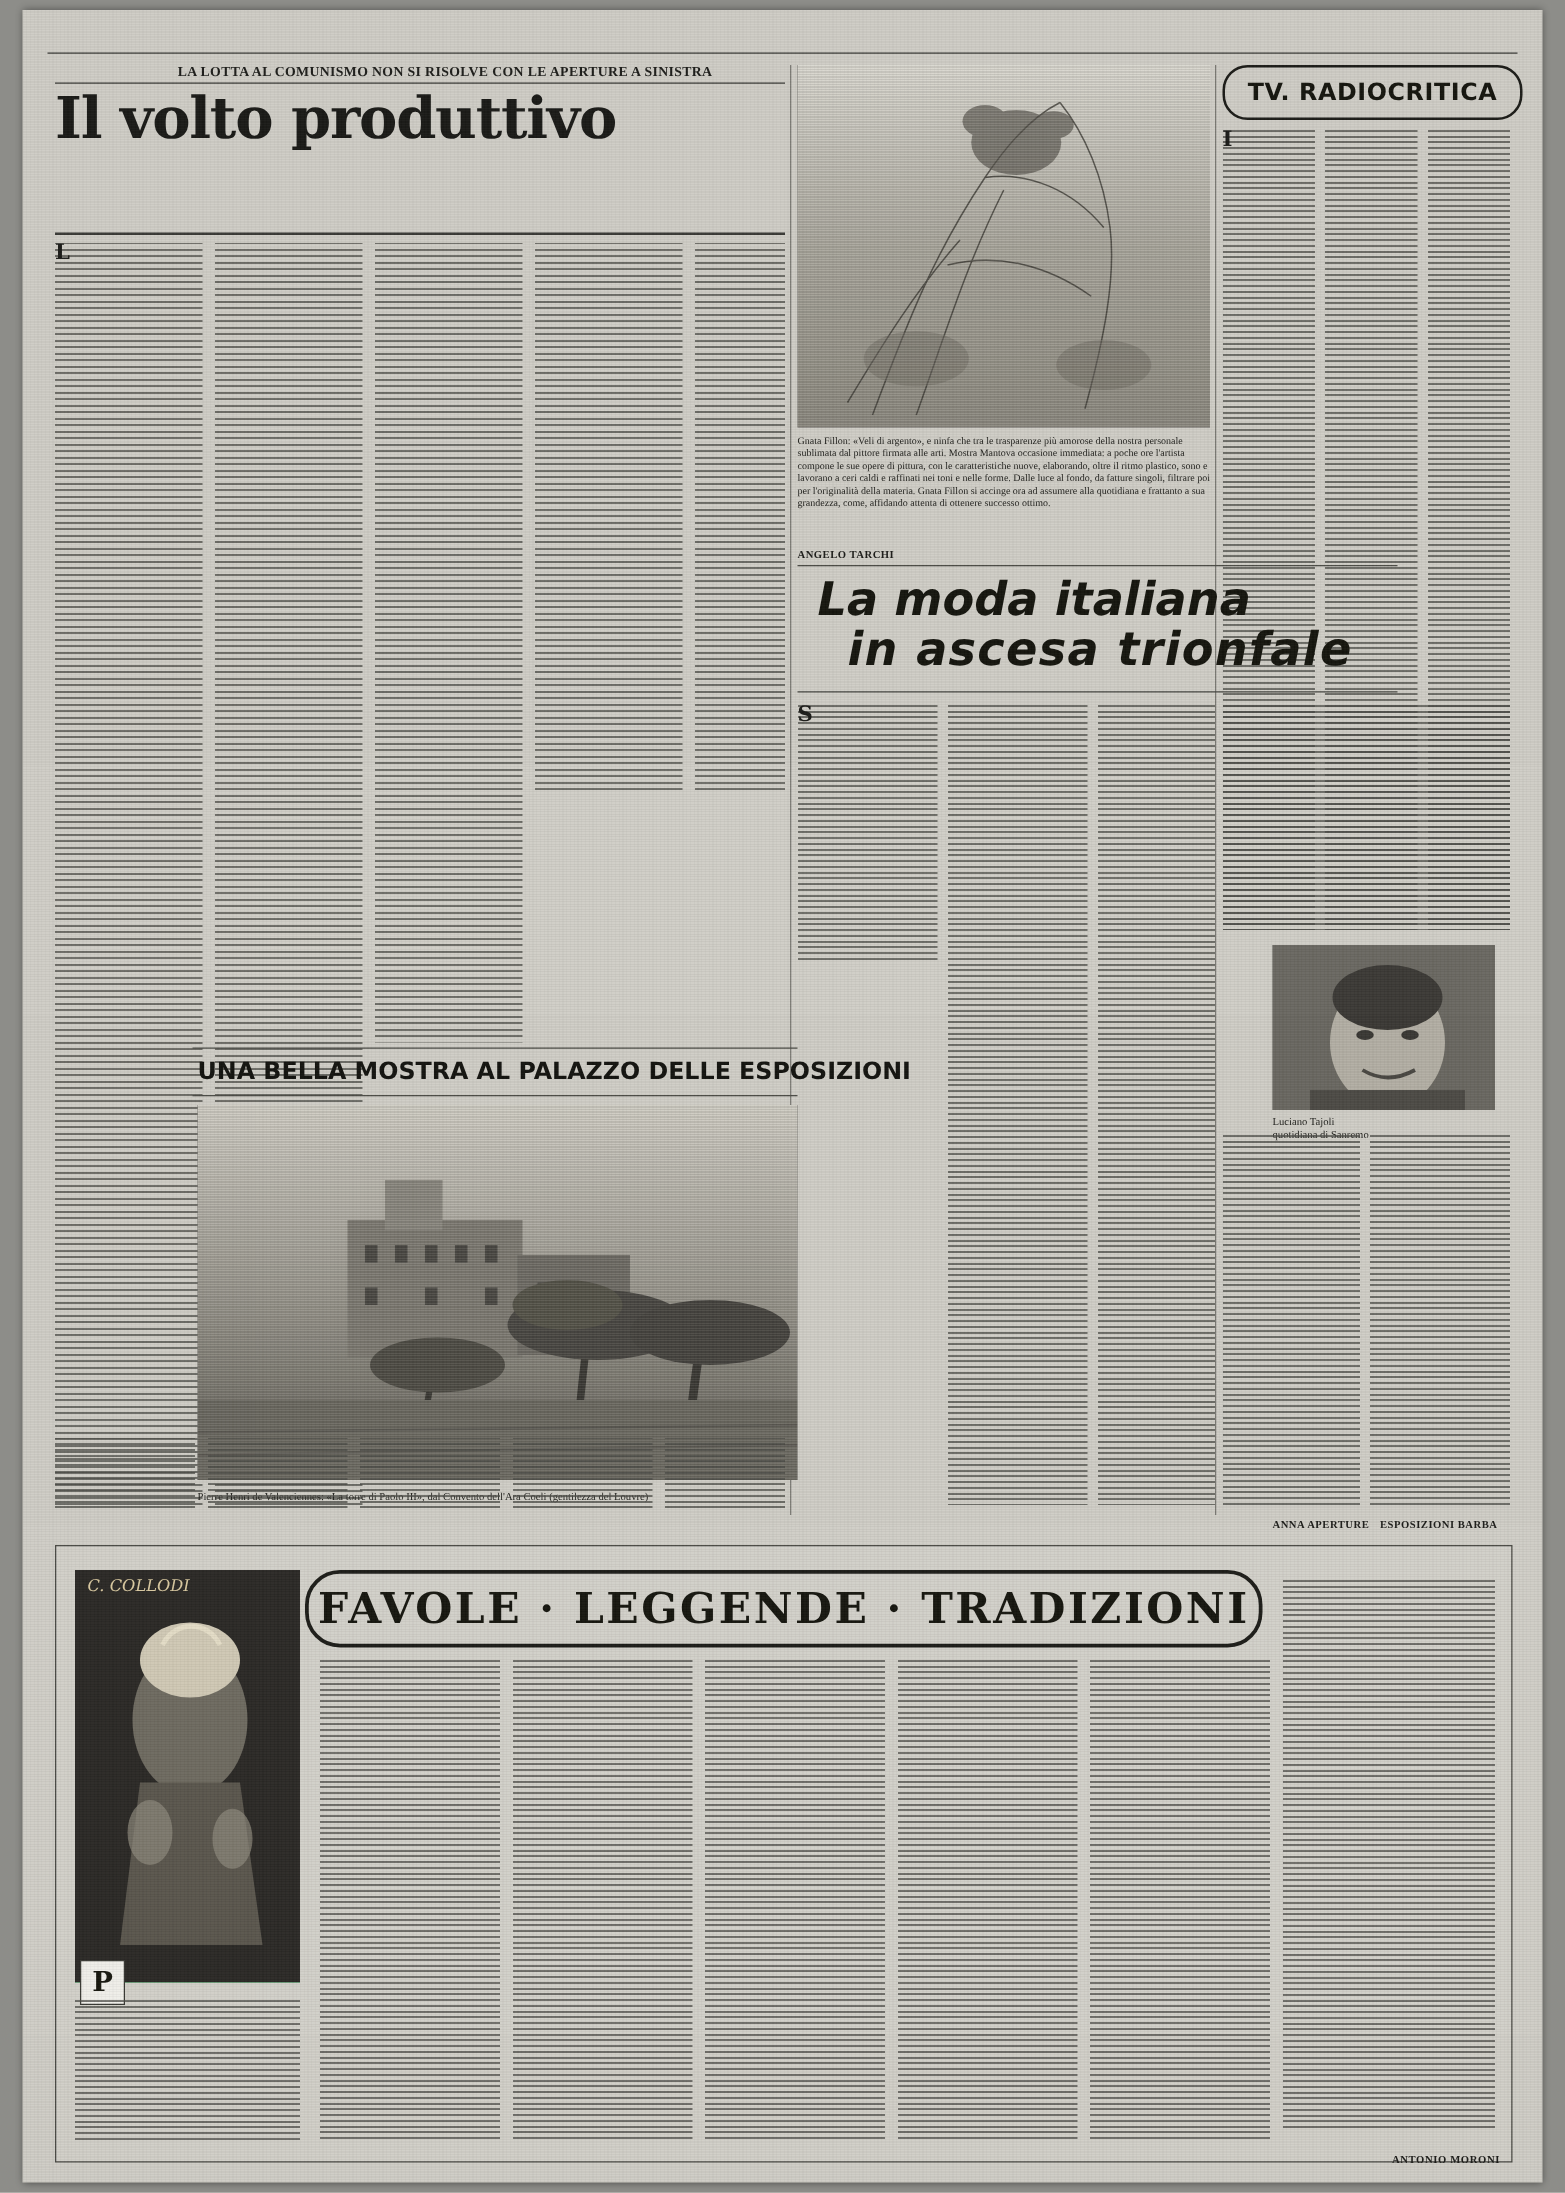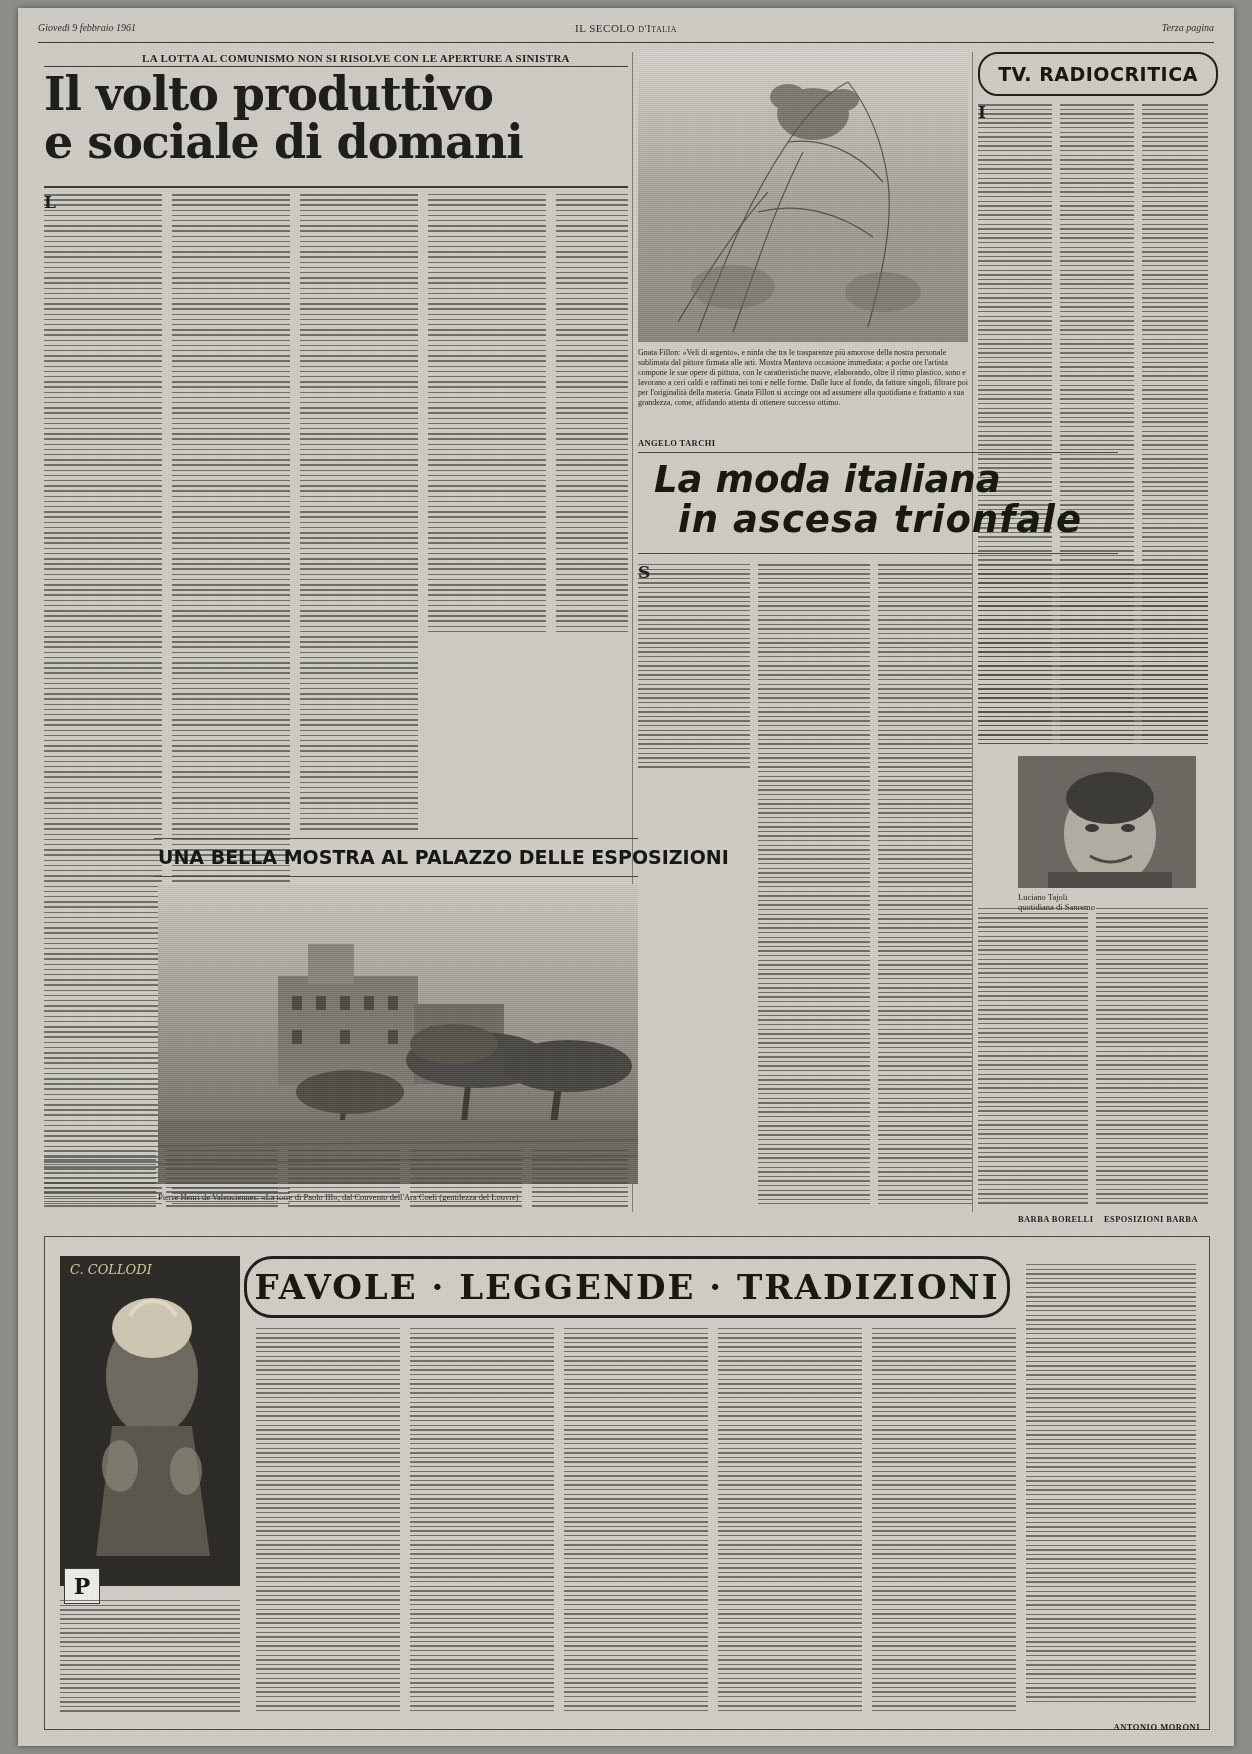--- a/index.html
+++ b/index.html
@@ -145,32 +145,26 @@
     font-size:8.5px;line-height:10px;color:#1f1f1b;
   }
   .vrule{position:absolute;width:1px;background:#5a5a54;opacity:.7;}
   .hrule{position:absolute;height:1px;background:#4a4a44;}
 </style>
 </head>
 <body>
 
 <div class="page">
 
-  <div class="masthead">
-    <div class="left">Giovedì 9 febbraio 1961</div>
-    <div class="center">IL SECOLO d'Italia</div>
-    <div class="right">Terza pagina</div>
-  </div>
   <div class="rule" style="left:20px;top:34px;width:1176px;height:1px;"></div>
 
   <div class="kicker">LA LOTTA AL COMUNISMO NON SI RISOLVE CON LE APERTURE A SINISTRA</div>
   <div class="rule" style="left:26px;top:58px;width:584px;height:1px;"></div>
   <div class="headline">
     <span>Il volto produttivo</span>
-    <span class="l2">e sociale di domani</span>
   </div>
   <div class="rule" style="left:26px;top:178px;width:584px;height:2px;"></div>
 
   <div class="colblock lines" style="left:26px;top:186px;width:118px;height:1010px;"></div>
   <div class="drop" style="left:26px;top:186px;">L</div>
   <div class="colblock lines" style="left:154px;top:186px;width:118px;height:1010px;"></div>
   <div class="colblock lines" style="left:282px;top:186px;width:118px;height:640px;"></div>
   <div class="colblock lines" style="left:410px;top:186px;width:118px;height:440px;"></div>
   <div class="colblock lines" style="left:538px;top:186px;width:72px;height:440px;"></div>
 
@@ -241,21 +235,21 @@
       <rect x="30" y="116" width="124" height="16" fill="#4d4b46"></rect>
     </svg>
   </div>
   <div class="portcap">
     <div>Luciano Tajoli</div>
     <div>quotidiana di Sanremo</div>
   </div>
   <div class="colblock lines dense" style="left:960px;top:900px;width:110px;height:296px;"></div>
   <div class="colblock lines dense" style="left:1078px;top:900px;width:112px;height:296px;"></div>
 
-  <div class="sig" style="left:1000px;top:1206px;">BARBA BORELLI</div>
+  <div class="sig" style="left:1000px;top:1206px;">ANNA APERTURE</div>
   <div class="sig" style="left:1086px;top:1206px;">ESPOSIZIONI BARBA</div>
 
   <div class="hrule" style="left:136px;top:830px;width:484px;"></div>
   <div class="mostra">UNA BELLA MOSTRA AL PALAZZO DELLE ESPOSIZIONI</div>
   <div class="hrule" style="left:136px;top:868px;width:484px;"></div>
 
   <div class="photo" style="left:140px;top:876px;width:480px;height:300px;">
     <svg class="sky" viewBox="0 0 480 300" preserveAspectRatio="none">
       <defs>
         <linearGradient id="g2" x1="0" y1="0" x2="0" y2="1">

